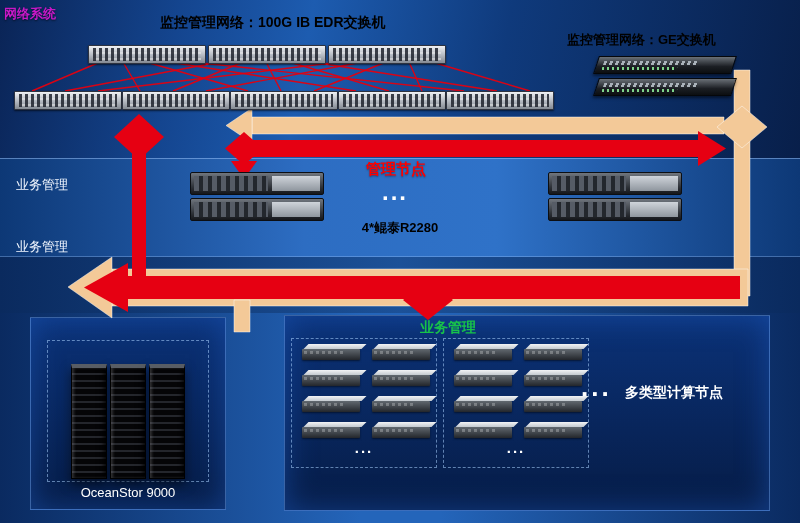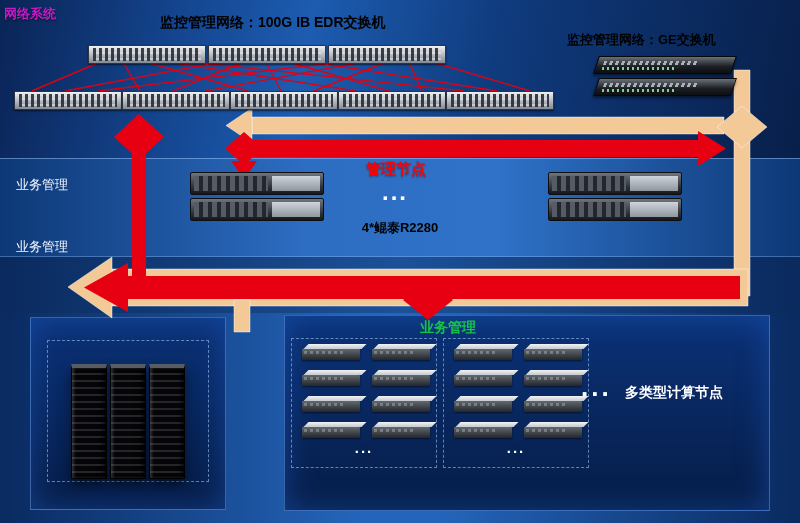--- a/index.html
+++ b/index.html
@@ -157,20 +157,21 @@
   <div class="text ellipsis" style="left:382px;top:178px;font-size:24px;">...</div>
   <div class="text t-black" style="left:300px;top:219px;width:200px;text-align:center;font-size:13px;">4*鲲泰R2280</div>
 
   <div id="storage-box" class="panel">
     <div id="storage-dashed" class="dashed"></div>
     <div id="towers">
         <div class="tower"></div>
         <div class="tower"></div>
         <div class="tower"></div>
       </div>
+    <div class="storage-label">OceanStor 9000</div>
   </div>
 
   <div id="compute-box" class="panel">
     <div class="compute-title">业务管理</div>
     <div id="node-group-1" class="node-group">
       <div class="node-grid">
           <div class="node"></div>
           <div class="node"></div>
           <div class="node"></div>
           <div class="node"></div>

